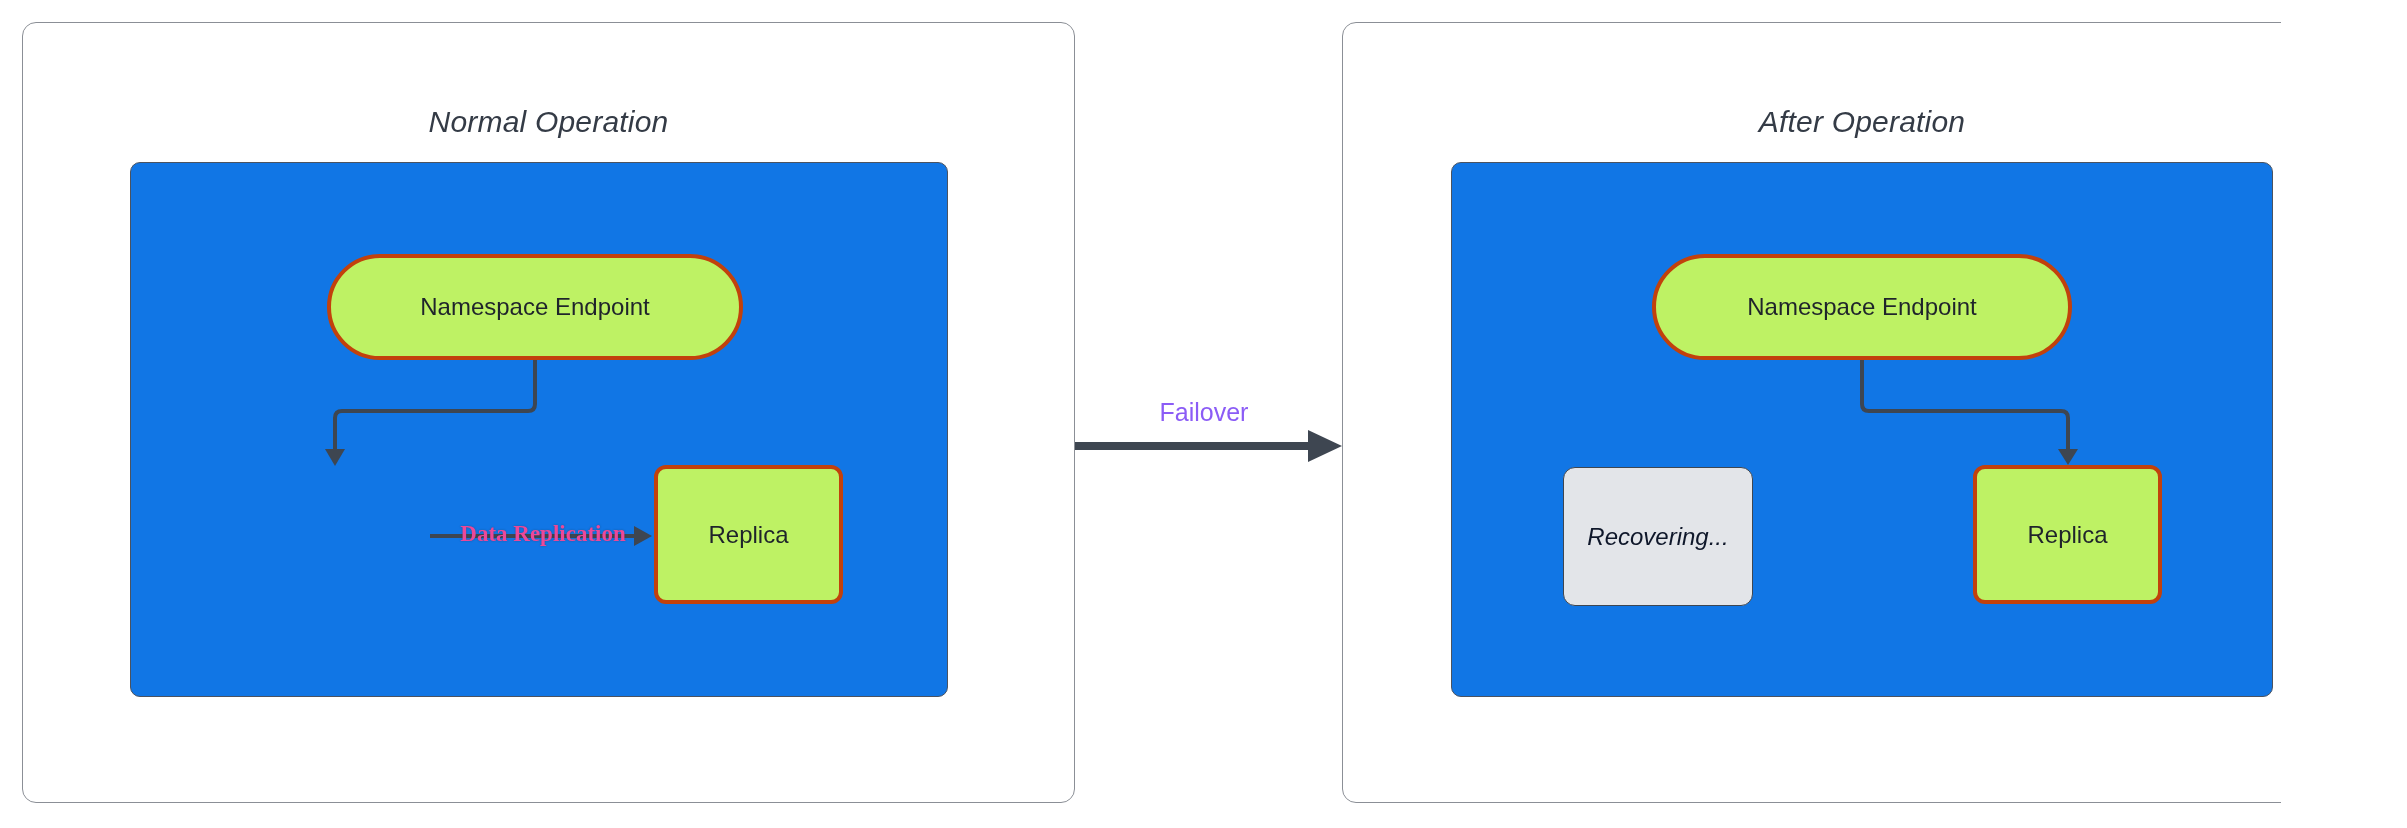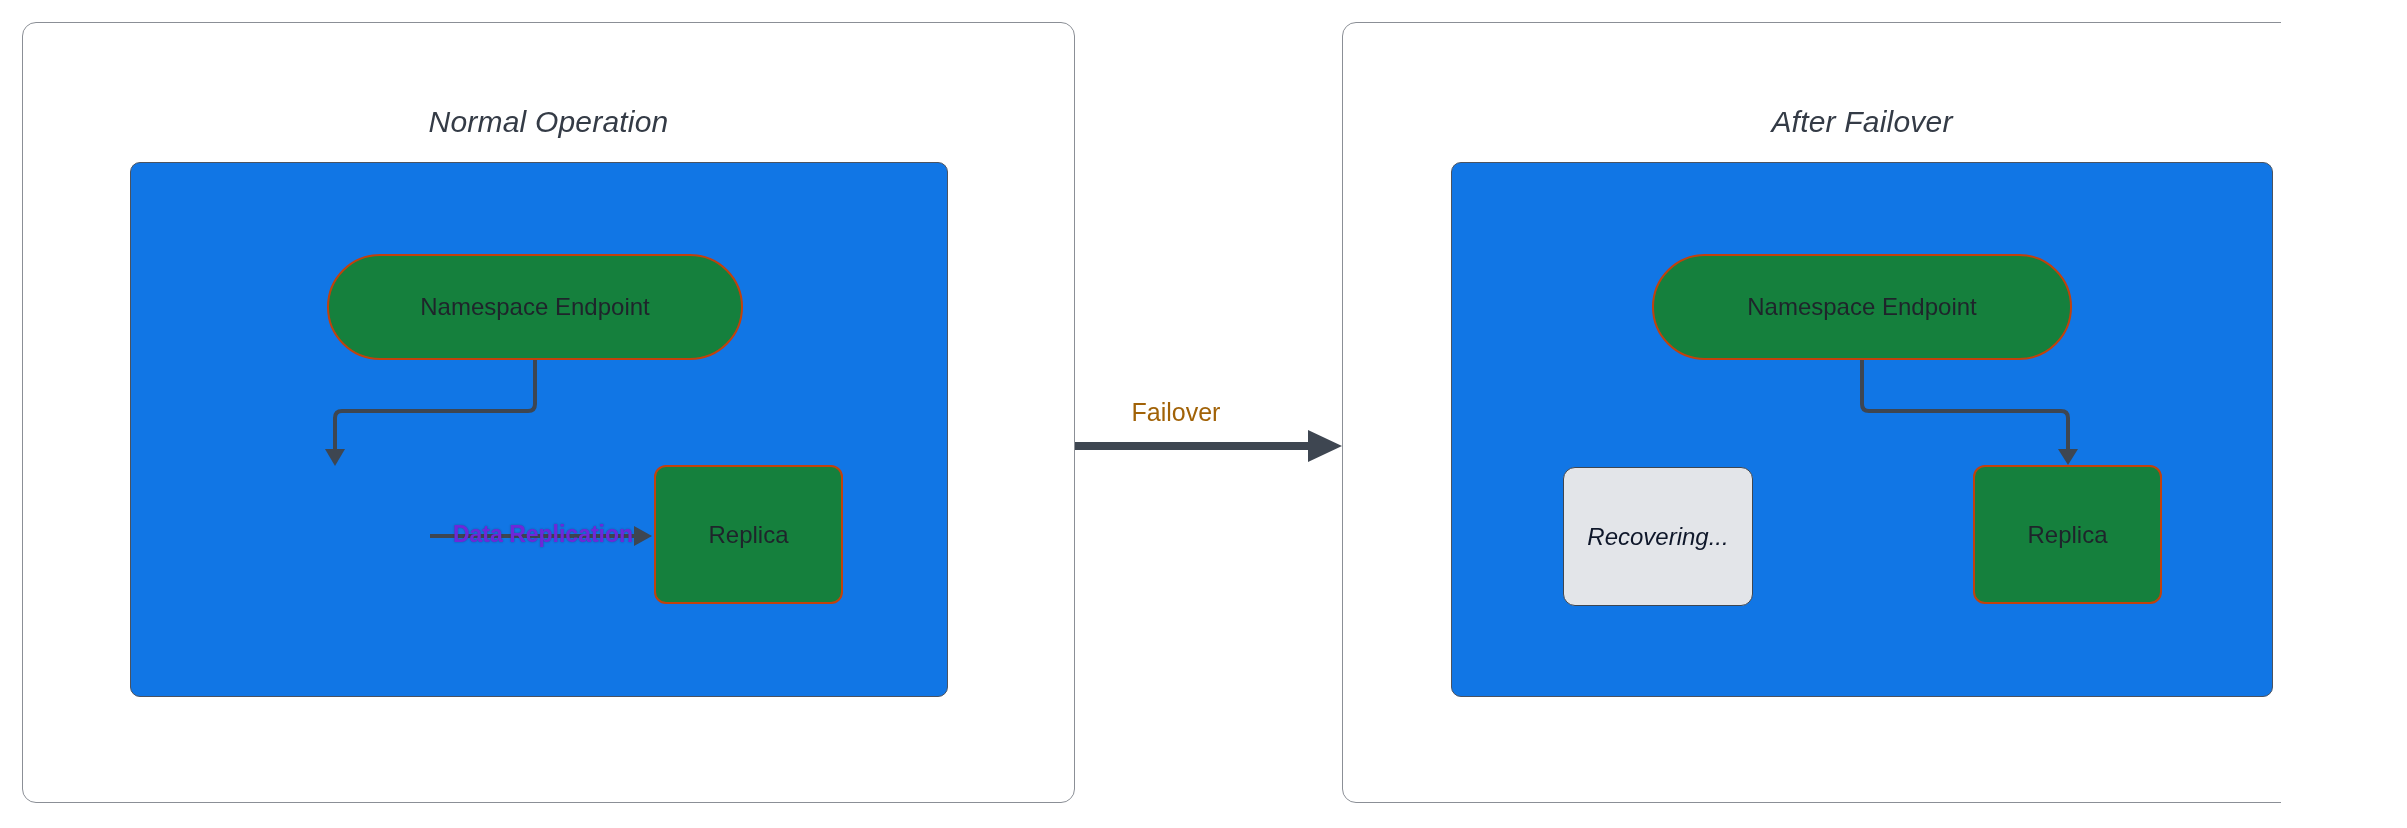--- a/index.html
+++ b/index.html
@@ -17,44 +17,45 @@
     position:absolute;top:82px;left:0;width:100%;text-align:center;
     font-style:italic;font-size:30px;color:#343b46;letter-spacing:.2px;
   }
   .blue-box{
     position:absolute;top:162px;height:535px;background:#1176e5;
     border:1px solid #4b5360;border-radius:10px;box-sizing:border-box;z-index:1;
   }
   .blue-left{left:130px;width:818px;}
   .blue-right{left:1451px;width:822px;}
   .node{
-    position:absolute;box-sizing:border-box;background:#15803d;
-    border:2px solid #c2410c;display:flex;align-items:center;justify-content:center;
+    position:absolute;box-sizing:border-box;background:#bef264;
+    border:4px solid #c2410c;display:flex;align-items:center;justify-content:center;
     text-align:center;font-size:24px;color:#1f242b;z-index:4;line-height:1.3;
   }
   .pill{border-radius:53px;}
   .rect{border-radius:12px;padding:0 18px;}
   .node-recovering{
     background:#e3e5e9;border:1.5px solid #3e4651;color:#0f172a;font-style:italic;
   }
   .pill-left{left:327px;top:254px;width:416px;height:106px;}
   .pill-right{left:1652px;top:254px;width:420px;height:106px;}
   .node-primary{left:240px;top:466px;width:190px;height:138px;}
   .node-replica-left{left:654px;top:465px;width:189px;height:139px;}
   .node-recovering{left:1563px;top:467px;width:190px;height:139px;border-radius:12px;}
   .node-replica-right{left:1973px;top:465px;width:189px;height:139px;}
   .connector-layer{position:absolute;left:0;top:0;width:2407px;height:828px;z-index:3;}
   .edge-label-replication{
     position:absolute;left:443px;top:521px;width:200px;text-align:center;
-    font-size:23px;font-weight:bold;color:#6d28d9;z-index:5;
+    font-size:23px;font-weight:bold;color:#ec4899;z-index:5;
     text-shadow:0 0 2px rgba(40,46,56,.45);
+    font-family:Liberation Serif, serif;
   }
   .edge-label-failover{
-    position:absolute;left:1076px;top:398px;width:200px;text-align:center;
-    font-size:25px;color:#a16207;z-index:5;
+    position:absolute;left:1104px;top:398px;width:200px;text-align:center;
+    font-size:25px;color:#8b5cf6;z-index:5;
   }
 </style>
 </head>
 <body>
 
 <div class="canvas">
 
   <section class="panel panel-left">
     <div class="panel-title">Normal Operation</div>
   </section>
@@ -63,21 +64,21 @@
 
   <div class="node pill pill-left">
     <span>Namespace Endpoint</span>
   </div>
   <div class="node rect node-replica-left">
     <span>Replica</span>
   </div>
   <div class="edge-label-replication">Data Replication</div>
 
   <section class="panel panel-right">
-    <div class="panel-title">After Failover</div>
+    <div class="panel-title">After Operation</div>
   </section>
 
   <div class="blue-box blue-right"></div>
 
   <div class="node pill pill-right">
     <span>Namespace Endpoint</span>
   </div>
   <div class="node node-recovering">
     <span>Recovering...</span>
   </div>

